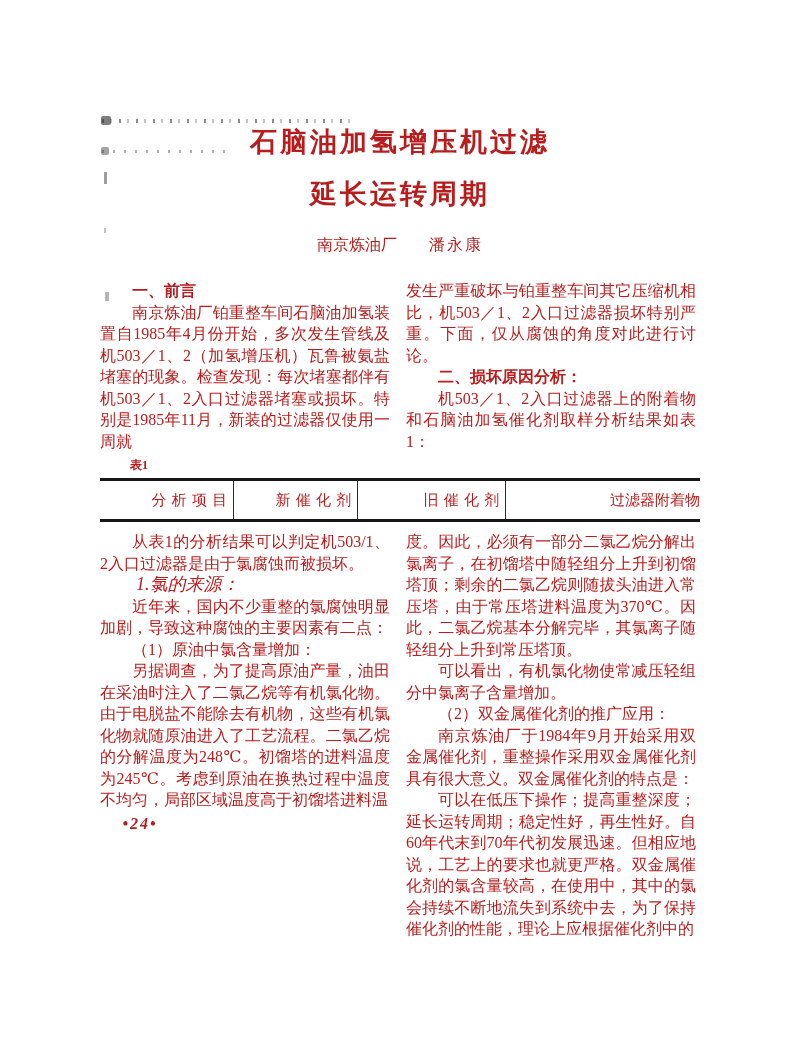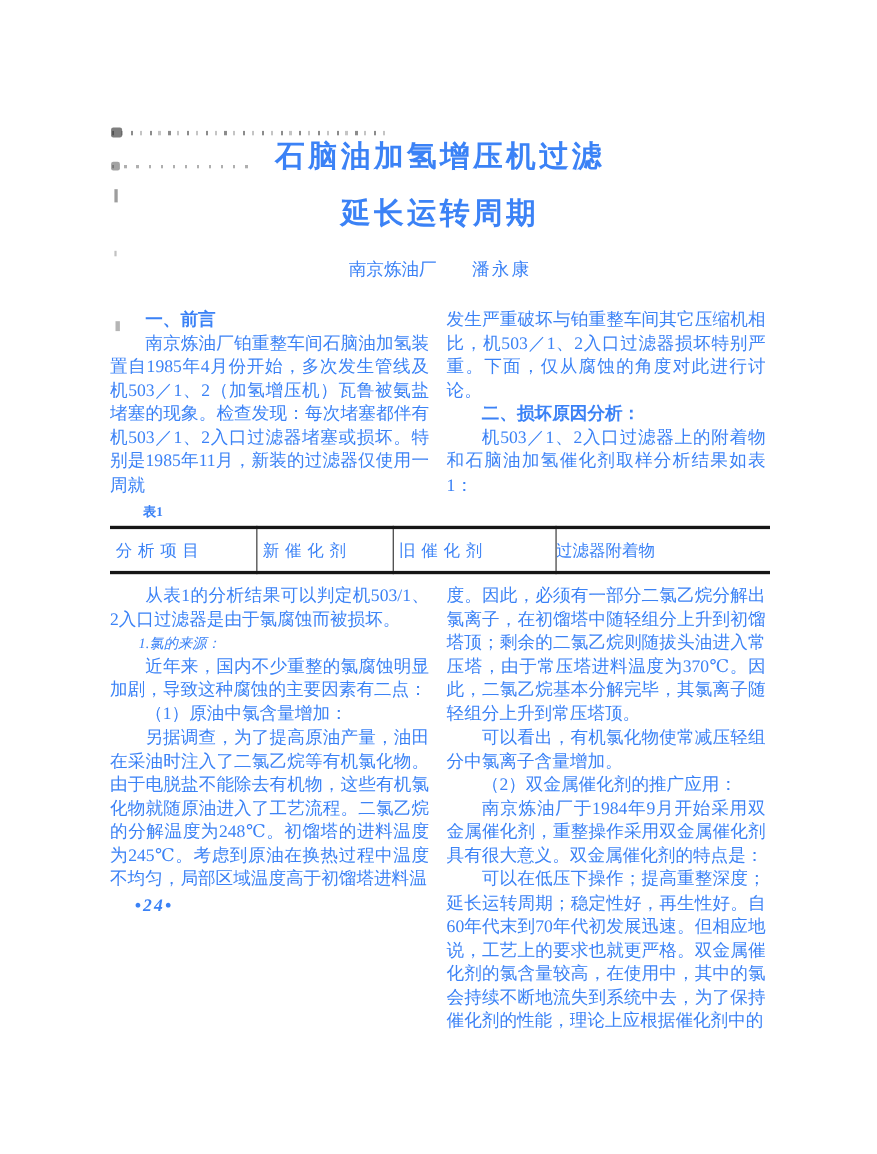--- a/index.html
+++ b/index.html
@@ -3,21 +3,21 @@
 <meta charset="utf-8">
 <style>
   html, body { margin:0; padding:0; background:#ffffff; }
   .page {
     position: relative;
     width: 797px;
     height: 1049px;
     background: #ffffff;
     overflow: hidden;
     font-family: "Liberation Serif", "DejaVu Serif", serif;
-    color: #3b82f6;
+    color: #b91c1c;
   }
   .content {
     position: absolute;
     left: 100px;
     top: 0;
     width: 600px;
   }
   
   .title {
     font-size: 27px;
@@ -42,35 +42,35 @@
   .cols-bottom { margin-top: 9px; }
   .col {
     width: 290px;
     font-size: 16px;
     line-height: 21.5px;
     text-align: justify;
   }
   .col p { margin: 0; text-indent: 2em; }
   .col p.noindent { text-indent: 0; }
   .col p.h { font-weight: bold; }
-  .col p.kai { font-style: italic; font-size: 13px; }
+  .col p.kai { font-style: italic; font-size: 18px; }
   
   .table-label { margin: 5px 0 0 30px; font-weight: bold; font-size: 12px; }
   table.t1 {
     margin-top: 4px;
     width: 600px;
     border-collapse: collapse;
     table-layout: fixed;
     border-top: 3px solid #161616;
     border-bottom: 3px solid #161616;
     font-size: 15px;
   }
   table.t1 td {
     height: 38px;
-    text-align: left;
+    text-align: right;
     vertical-align: middle;
     border-left: 1px solid #2a2a2a;
     padding: 0;
     overflow: hidden;
     white-space: nowrap;
   }
   table.t1 td:first-child { border-left: none; }
   table.t1 tr.r0 td { border-bottom: 1px solid #2a2a2a; }
   .sp  { letter-spacing: .35em; text-indent: .35em; }
   .spw { letter-spacing: 1.8em; text-indent: 1.8em; }

